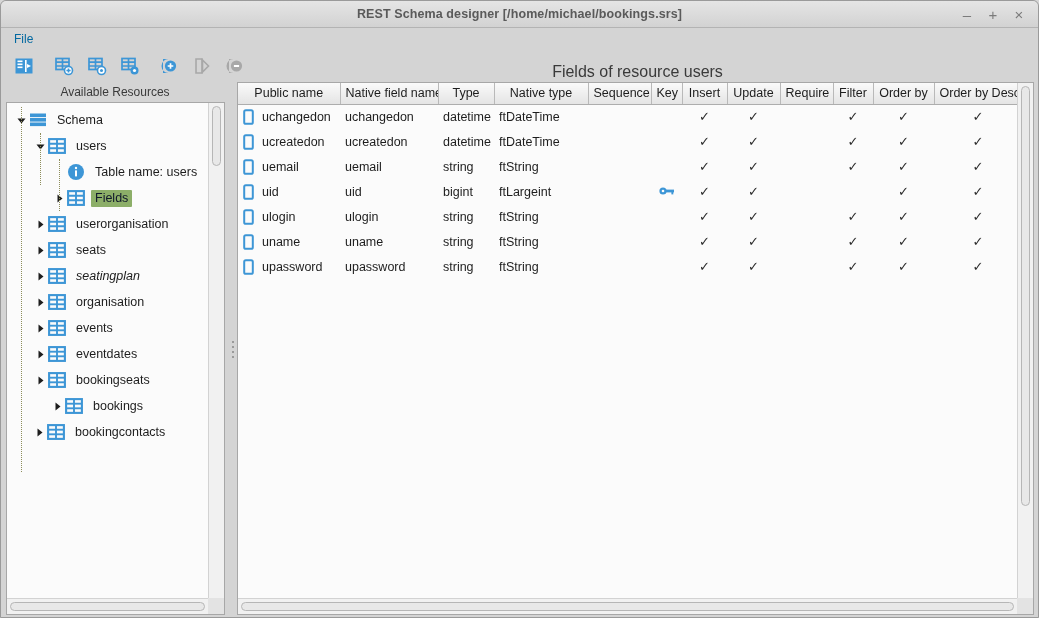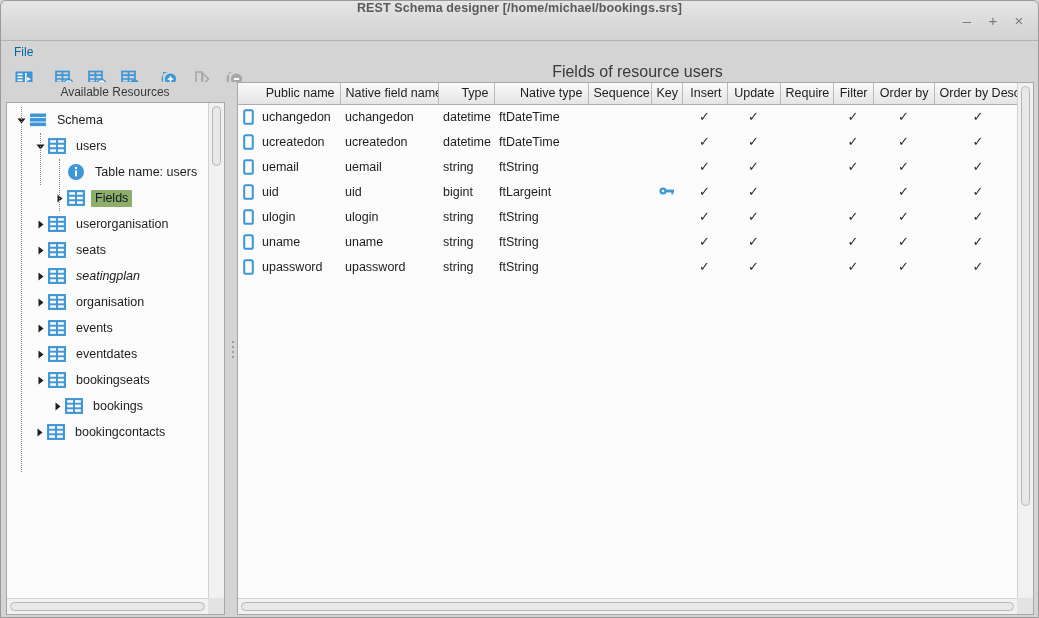--- a/index.html
+++ b/index.html
@@ -17,26 +17,26 @@
     width: 1039px; height: 618px;
     background: #d4d4d4;
     border: 1px solid #9a9a9a;
     border-radius: 6px 6px 0 0;
     overflow: hidden;
   }
 
   
   #titlebar {
     position: relative;
-    height: 40px;
+    height: 27px;
     background: linear-gradient(#e5e5e5, #d2d2d2);
     border-bottom: 1px solid #b3b3b3;
     border-radius: 5px 5px 0 0;
     display: flex;
-    align-items: flex-start;
+    align-items: center;
     justify-content: center;
   }
   #title-text {
     font-size: 12.5px;
     font-weight: bold;
     color: #5a5a5a;
     letter-spacing: 0.1px;
   }
   #wincontrols {
     position: absolute;
@@ -238,21 +238,21 @@
     border-collapse: collapse;
     table-layout: fixed;
     width: 100%;
     font-size: 12.5px;
   }
   table.grid th {
     background: linear-gradient(#fafafa, #e4e4e4);
     border-right: 1px solid #b9b9b9;
     border-bottom: 1px solid #adadad;
     font-weight: normal;
-    text-align: right;
+    text-align: center;
     padding: 3px 5px 4px 5px;
     height: 19px;
     color: #1d1d1d;
     white-space: nowrap;
     overflow: hidden;
     cursor: pointer;
   }
   table.grid td {
     padding: 3px 5px;
     height: 25px;

